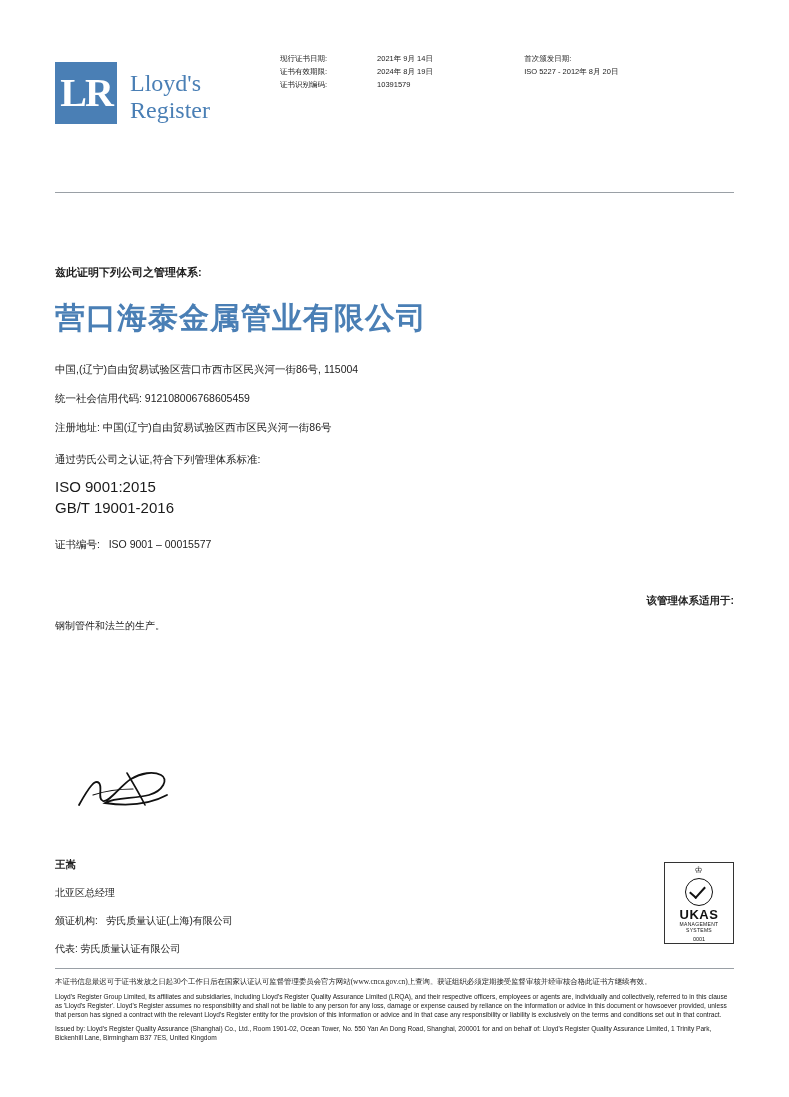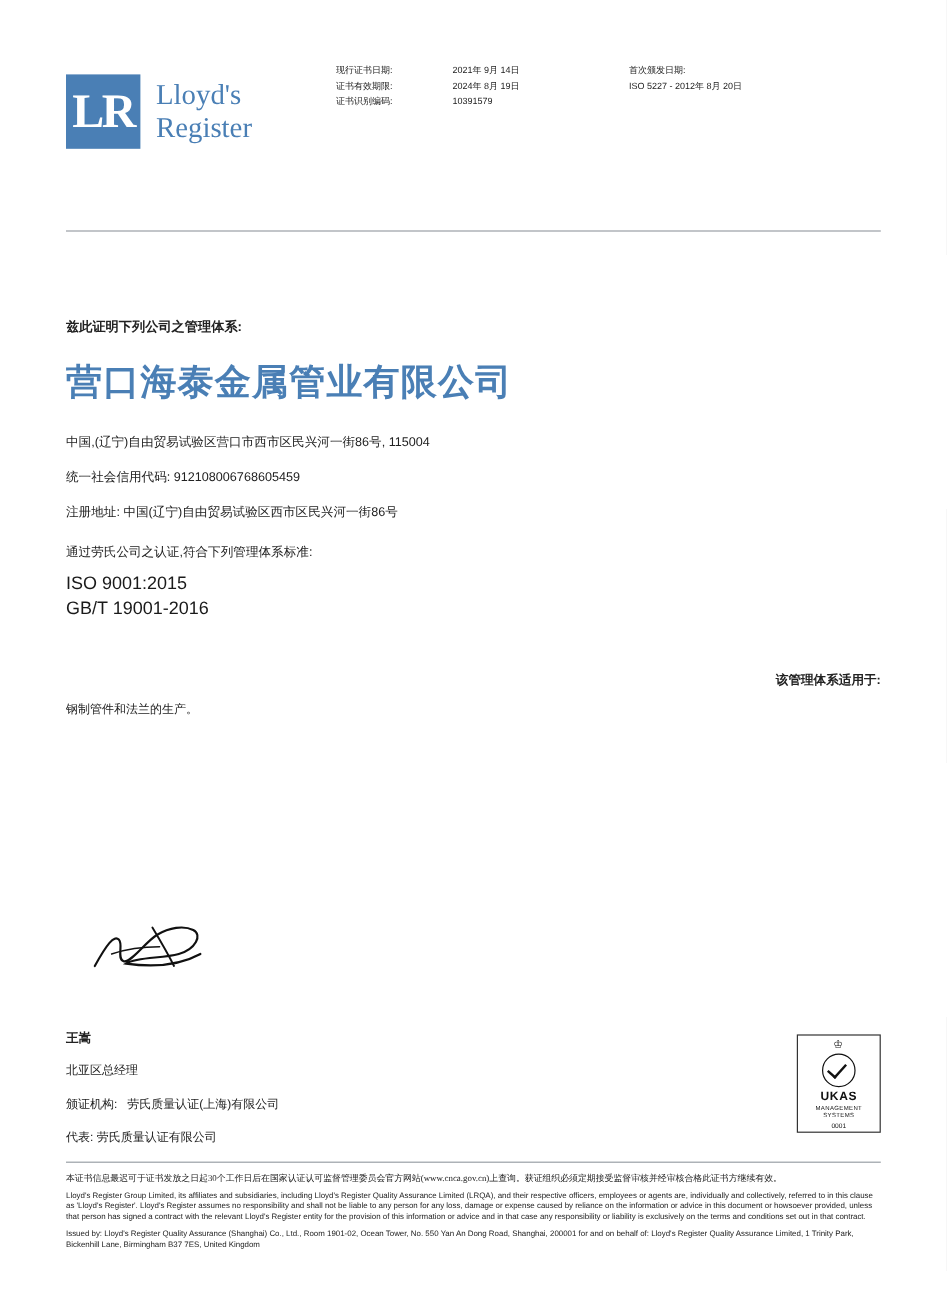--- a/index.html
+++ b/index.html
@@ -25,21 +25,21 @@
     top: 44px;
     left: 0;
     right: 0;
     height: 100px;
   }
   .logo-block {
     position: absolute;
     left: 55px;
     top: 18px;
     display: flex;
-    align-items: flex-start;
+    align-items: flex-end;
   }
   .logo-mark {
     width: 62px;
     height: 62px;
     background: #4a7fb5;
     position: relative;
   }
   .logo-mark .lr {
     position: absolute;
     inset: 0;
@@ -213,21 +213,21 @@
     position: absolute;
     left: 7px;
     top: 4px;
     width: 7px;
     height: 13px;
     border: solid #111;
     border-width: 0 2px 2px 0;
     transform: rotate(42deg);
   }
   .ukas .ukas-word {
-    font-size: 10px;
+    font-size: 13px;
     font-weight: bold;
     letter-spacing: 0.5px;
     line-height: 13px;
   }
   .ukas .ukas-sub {
     font-size: 5px;
     line-height: 6px;
     letter-spacing: 0.3px;
   }
   .ukas .ukas-num {
@@ -311,20 +311,24 @@
 
     <div class="addr-line">中国,(辽宁)自由贸易试验区营口市西市区民兴河一街86号, 115004</div>
     <div class="addr-line">统一社会信用代码: 912108006768605459</div>
     <div class="addr-line">注册地址: 中国(辽宁)自由贸易试验区西市区民兴河一街86号</div>
 
     <div class="approval-line">通过劳氏公司之认证,符合下列管理体系标准:</div>
 
     <div class="standard">ISO 9001:2015</div>
     <div class="standard">GB/T 19001-2016</div>
 
+    <div class="cert-number">
+      <span>证书编号:</span>
+      &nbsp;&nbsp;<span>ISO 9001 – 00015577</span>
+    </div>
 
     <div class="scope-heading">该管理体系适用于:</div>
     <div class="scope-text">钢制管件和法兰的生产。</div>
   </div>
 
   <svg class="signature-img" viewBox="0 0 110 50" xmlns="http://www.w3.org/2000/svg">
     <path d="M4 40 C14 22, 20 14, 24 18 C28 22, 22 34, 28 36 C34 38, 46 20, 56 14 C66 8, 78 6, 86 10 C94 14, 88 26, 74 30 C60 34, 40 32, 30 38 C44 40, 70 42, 92 30" fill="none" stroke="#111" stroke-width="1.8" stroke-linecap="round"></path>
     <path d="M52 8 C58 18, 64 28, 70 40" fill="none" stroke="#111" stroke-width="1.6" stroke-linecap="round"></path>
     <path d="M18 30 C30 26, 44 24, 58 24" fill="none" stroke="#111" stroke-width="1.2" stroke-linecap="round"></path>
   </svg>

